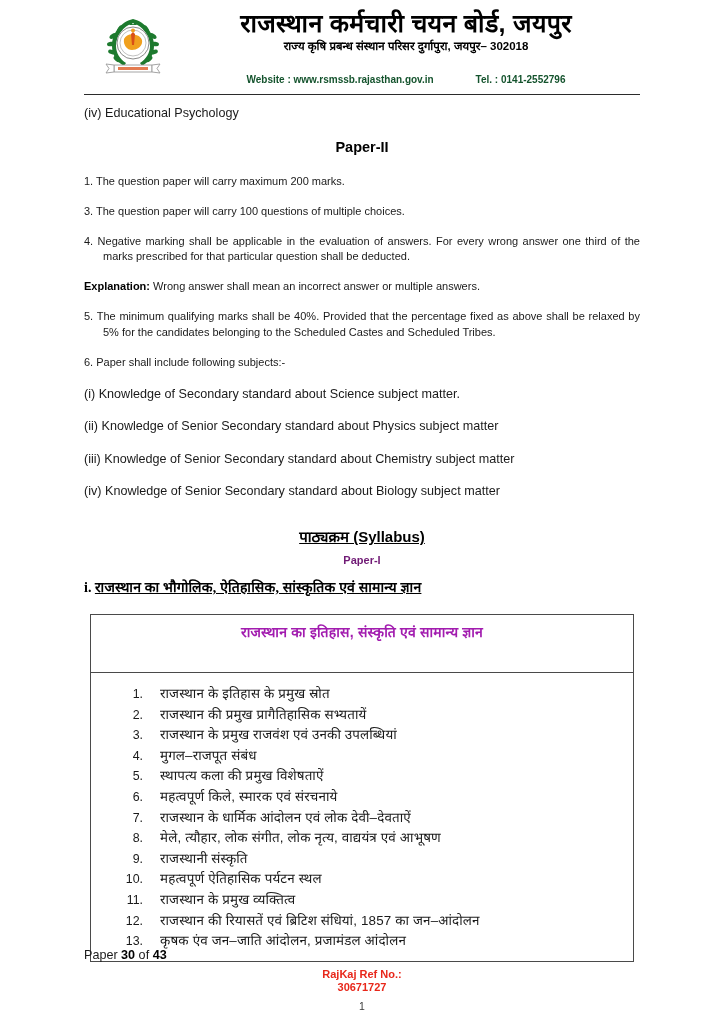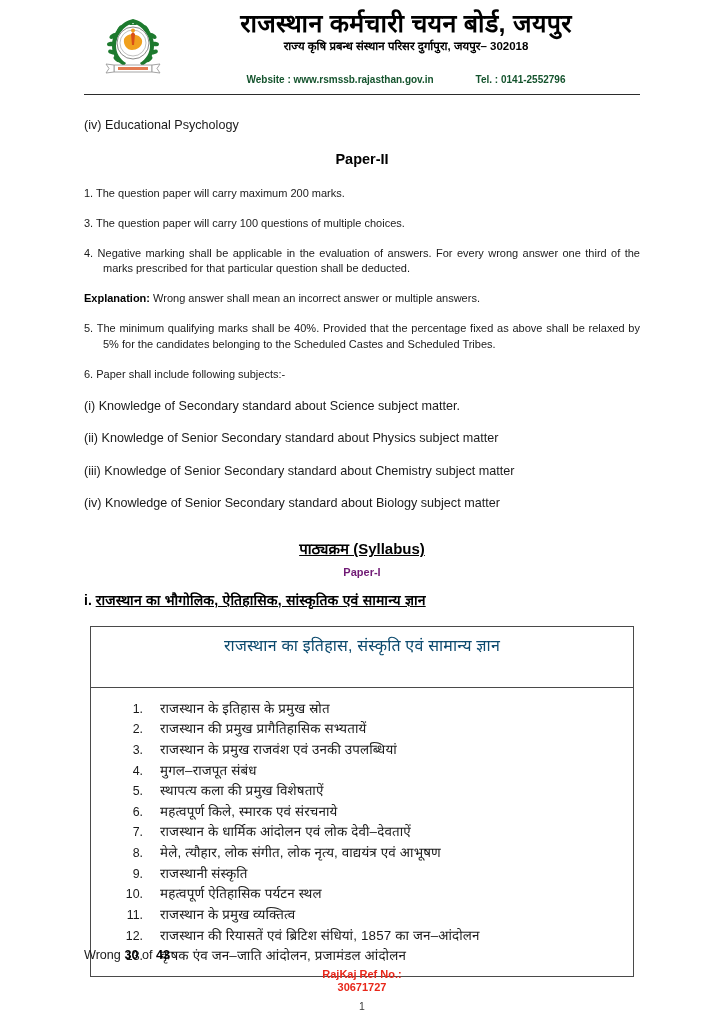--- a/index.html
+++ b/index.html
@@ -74,21 +74,21 @@
   .org-contact .tel { margin-left: 42px; }
 
   .header-rule {
     margin: 5px 84px 0 84px;
     border: 0;
     border-top: 1.6px solid #2b2b2b;
   }
 
   
   .content {
-    margin: 13px 84px;
+    margin: 1px 84px;
     padding-top: 8px;
     font-size: 12.6px;
     line-height: 1.45;
     color: #1a1a1a;
   }
   .lead-line {
     font-size: 12.6px;
     margin-bottom: 14px;
   }
   .paper-heading {
@@ -130,39 +130,40 @@
     font-weight: bold;
     font-size: 11px;
     color: #701a75;
     margin-bottom: 9px;
   }
   .section-i {
     font-size: 14px;
     font-weight: bold;
     color: #000;
     margin-bottom: 16px;
+    font-family: Liberation Serif, serif;
   }
   .section-i .marker { text-decoration: none; }
   .section-i .txt { text-decoration: underline; letter-spacing: 0.2px; }
 
   
   .syl-table {
     margin: 0 6px 0 6px;
     border: 1.5px solid #4a4a4a;
     background: #fff;
   }
   .syl-table-head {
     border-bottom: 1.5px solid #4a4a4a;
     padding: 7px 8px 30px 8px;
     text-align: center;
   }
   .syl-table-head .ht {
-    font-size: 16px;
-    font-weight: normal;
-    color: #0c4a6e;
+    font-size: 14px;
+    font-weight: bold;
+    color: #a21caf;
     letter-spacing: 0.2px;
   }
   .syl-table-body {
     padding: 10px 8px 10px 8px;
   }
   .syl-list {
     list-style: none;
     margin: 0;
     padding: 0;
   }
@@ -363,21 +364,21 @@
                 <span class="num">13.</span>
                 <span class="txt">कृषक एंव जन–जाति आंदोलन, प्रजामंडल आंदोलन</span>
               </li>
             </ol>
         </div>
       </div>
     </div>
   </div>
 
   <div class="footer">
-    <div class="page-num"><span>Wrong </span><b>30</b><span> of </span><b>43</b></div>
+    <div class="page-num"><span>Paper </span><b>30</b><span> of </span><b>43</b></div>
     <div class="rajkaj" style="color: rgb(232, 39, 26);">
       <div>RajKaj Ref No.:</div>
       <div>30671727</div>
     </div>
     <div class="footer-seq">1</div>
   </div>
 
 </div>
 
 </body></html>

